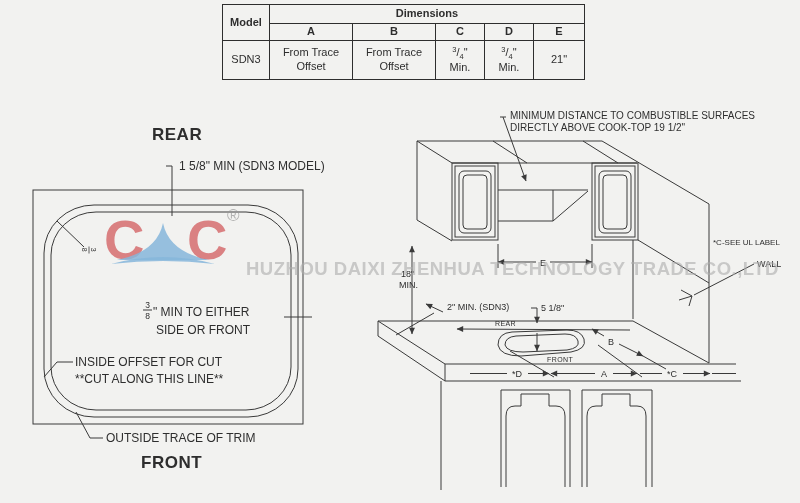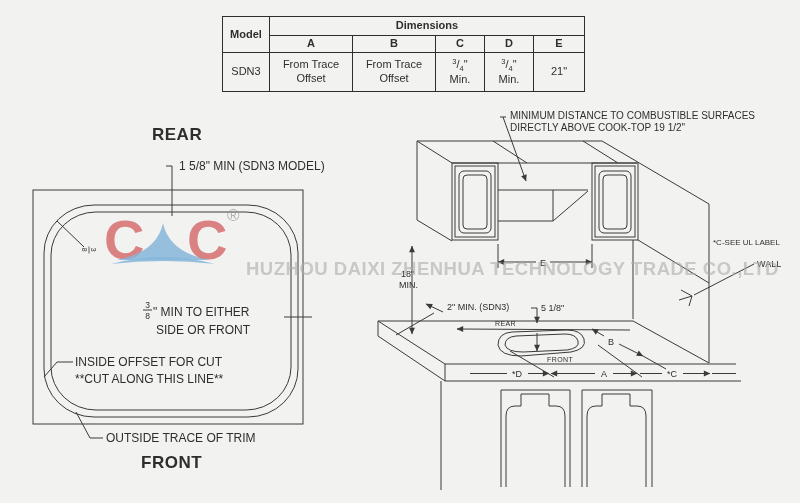--- a/index.html
+++ b/index.html
@@ -6,21 +6,21 @@
   .canvas{position:relative;width:800px;height:503px;background:#f2f2f0;overflow:hidden;}
   svg text{fill:#2e2e2e;}
   .t7{font-size:7px;letter-spacing:.4px;}
   .t8{font-size:8px;}
   .t9{font-size:9px;}
   .t10{font-size:10px;}
   .t12{font-size:12px;}
   .b17{font-size:17px;font-weight:bold;letter-spacing:.5px;}
   .fracsmall{font-size:8.5px;}
   
-  .dimtable{position:absolute;left:222px;top:16px;z-index:30;border-collapse:collapse;table-layout:fixed;}
+  .dimtable{position:absolute;left:222px;top:4px;z-index:30;border-collapse:collapse;table-layout:fixed;}
   .dimtable td{border:1.6px solid #2e2e2e;text-align:center;vertical-align:middle;
     font-size:11px;color:#2e2e2e;padding:0;line-height:1.25;background:transparent;}
   .dimtable .hd{font-weight:bold;}
   .dimtable .r1{height:19px;}
   .dimtable .r2{height:17px;}
   .dimtable .r3{height:39px;font-size:10.5px;}
   .fr sup{font-size:7.5px;vertical-align:4px;}
   .fr sub{font-size:7.5px;vertical-align:-3px;}
   
   .watermark{position:absolute;left:0;top:0;width:800px;height:503px;z-index:20;pointer-events:none;}

